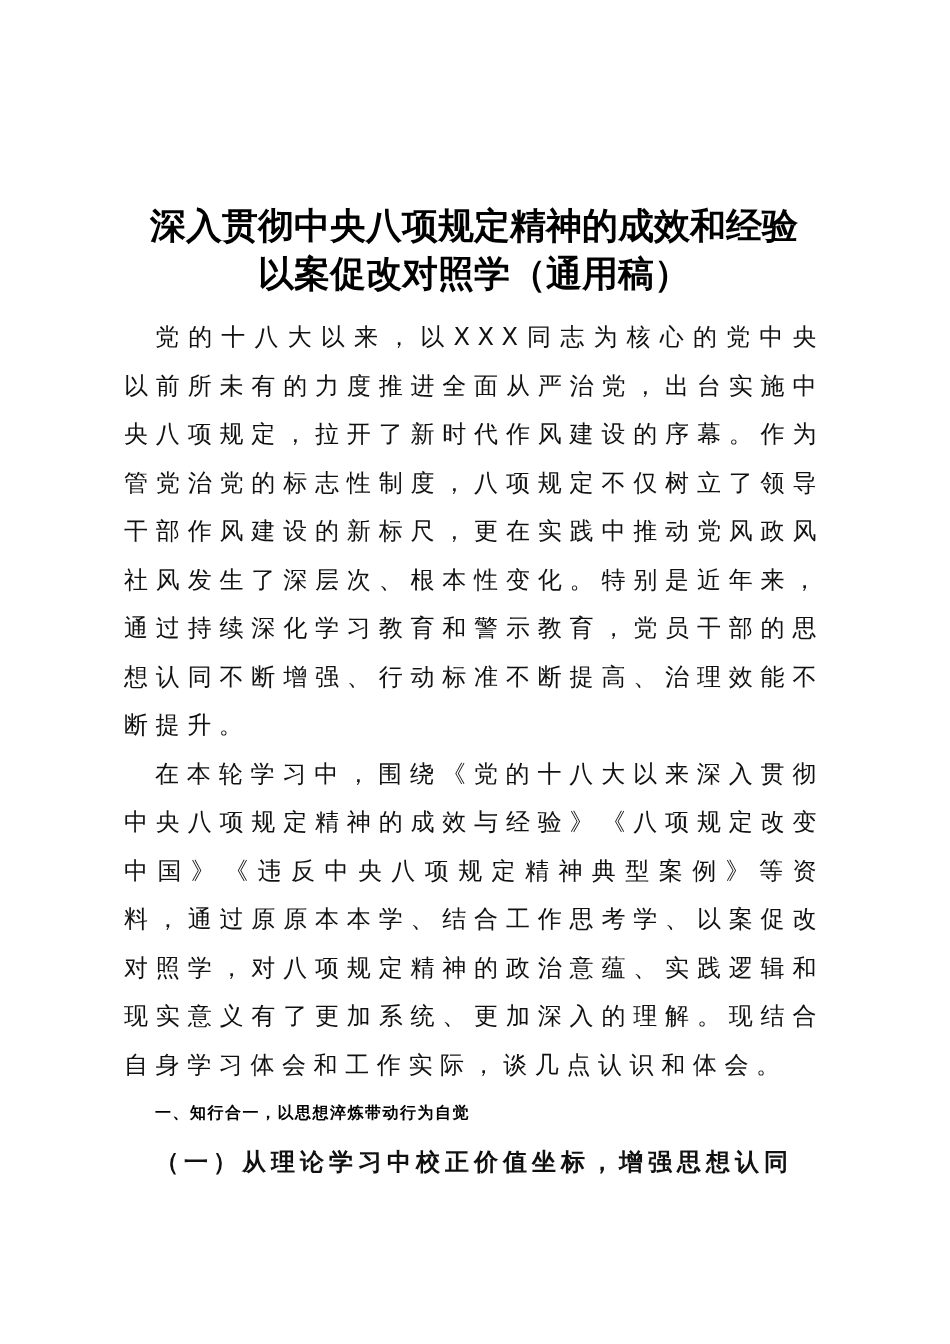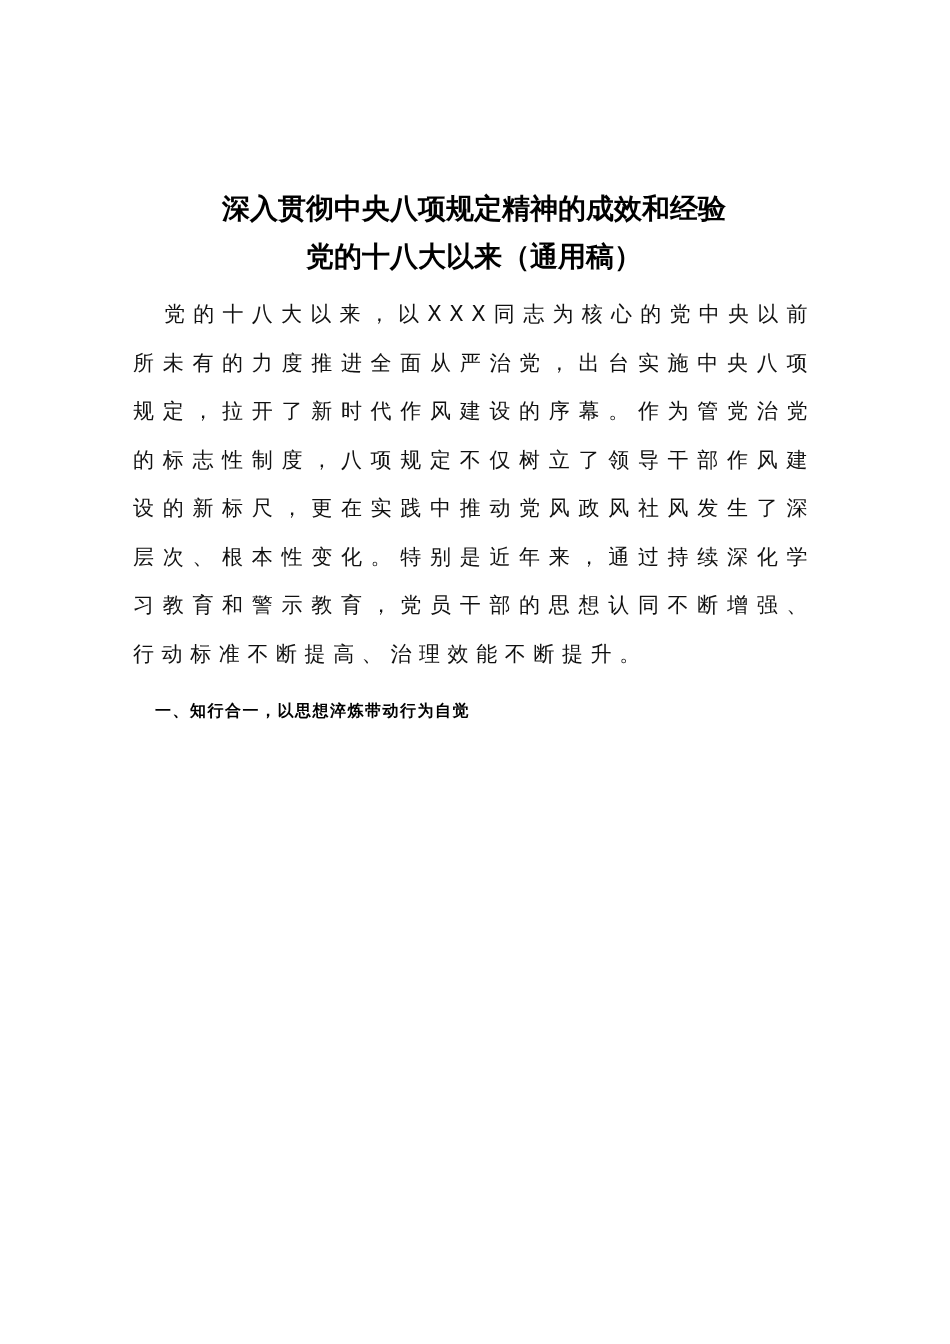--- a/index.html
+++ b/index.html
@@ -16,34 +16,34 @@
     }
     .page {
       position: absolute;
       left: 124px;
       top: 185px;
       width: 700px;
     }
     .title {
       font-family: "DejaVu Serif", "Liberation Serif", serif;
       font-weight: bold;
-      font-size: 28px;
+      font-size: 36px;
       line-height: 48px;
       text-align: center;
       letter-spacing: 0px;
-      margin: 0;
+      margin: 16px;
       color: #000000;
     }
     .title-line { display: block; white-space: nowrap; }
     .body-para {
       font-family: "DejaVu Sans", "Liberation Sans", sans-serif;
-      font-size: 21px;
+      font-size: 24px;
       line-height: 48.5px;
       letter-spacing: 7.6px;
-      margin: 9px;
+      margin: 0;
       text-align: justify;
       text-indent: 31px;
       color: #111111;
     }
     .heading-1 {
       font-family: "DejaVu Sans", "Liberation Sans", sans-serif;
       font-weight: bold;
       font-size: 16px;
       line-height: 48.5px;
       letter-spacing: 1.5px;
@@ -60,19 +60,21 @@
       text-indent: 31px;
       color: #111111;
     }
   </style>
 </head>
 <body>
 
 <div class="page">
   <h1 class="title">
     <span class="title-line">深入贯彻中央八项规定精神的成效和经验</span>
-    <span class="title-line">党的十八大以来（通用稿）</span>
+    <span class="title-line">以案促改对照学（通用稿）</span>
   </h1>
 
   <p class="body-para">党的十八大以来，以XXX同志为核心的党中央以前所未有的力度推进全面从严治党，出台实施中央八项规定，拉开了新时代作风建设的序幕。作为管党治党的标志性制度，八项规定不仅树立了领导干部作风建设的新标尺，更在实践中推动党风政风社风发生了深层次、根本性变化。特别是近年来，通过持续深化学习教育和警示教育，党员干部的思想认同不断增强、行动标准不断提高、治理效能不断提升。</p>
+  <p class="body-para">在本轮学习中，围绕《党的十八大以来深入贯彻中央八项规定精神的成效与经验》《八项规定改变中国》《违反中央八项规定精神典型案例》等资料，通过原原本本学、结合工作思考学、以案促改对照学，对八项规定精神的政治意蕴、实践逻辑和现实意义有了更加系统、更加深入的理解。现结合自身学习体会和工作实际，谈几点认识和体会。</p>
 
   <h2 class="heading-1">一、知行合一，以思想淬炼带动行为自觉</h2>
+  <h3 class="heading-2">（一）从理论学习中校正价值坐标，增强思想认同</h3>
 </div>
 
 </body></html>

